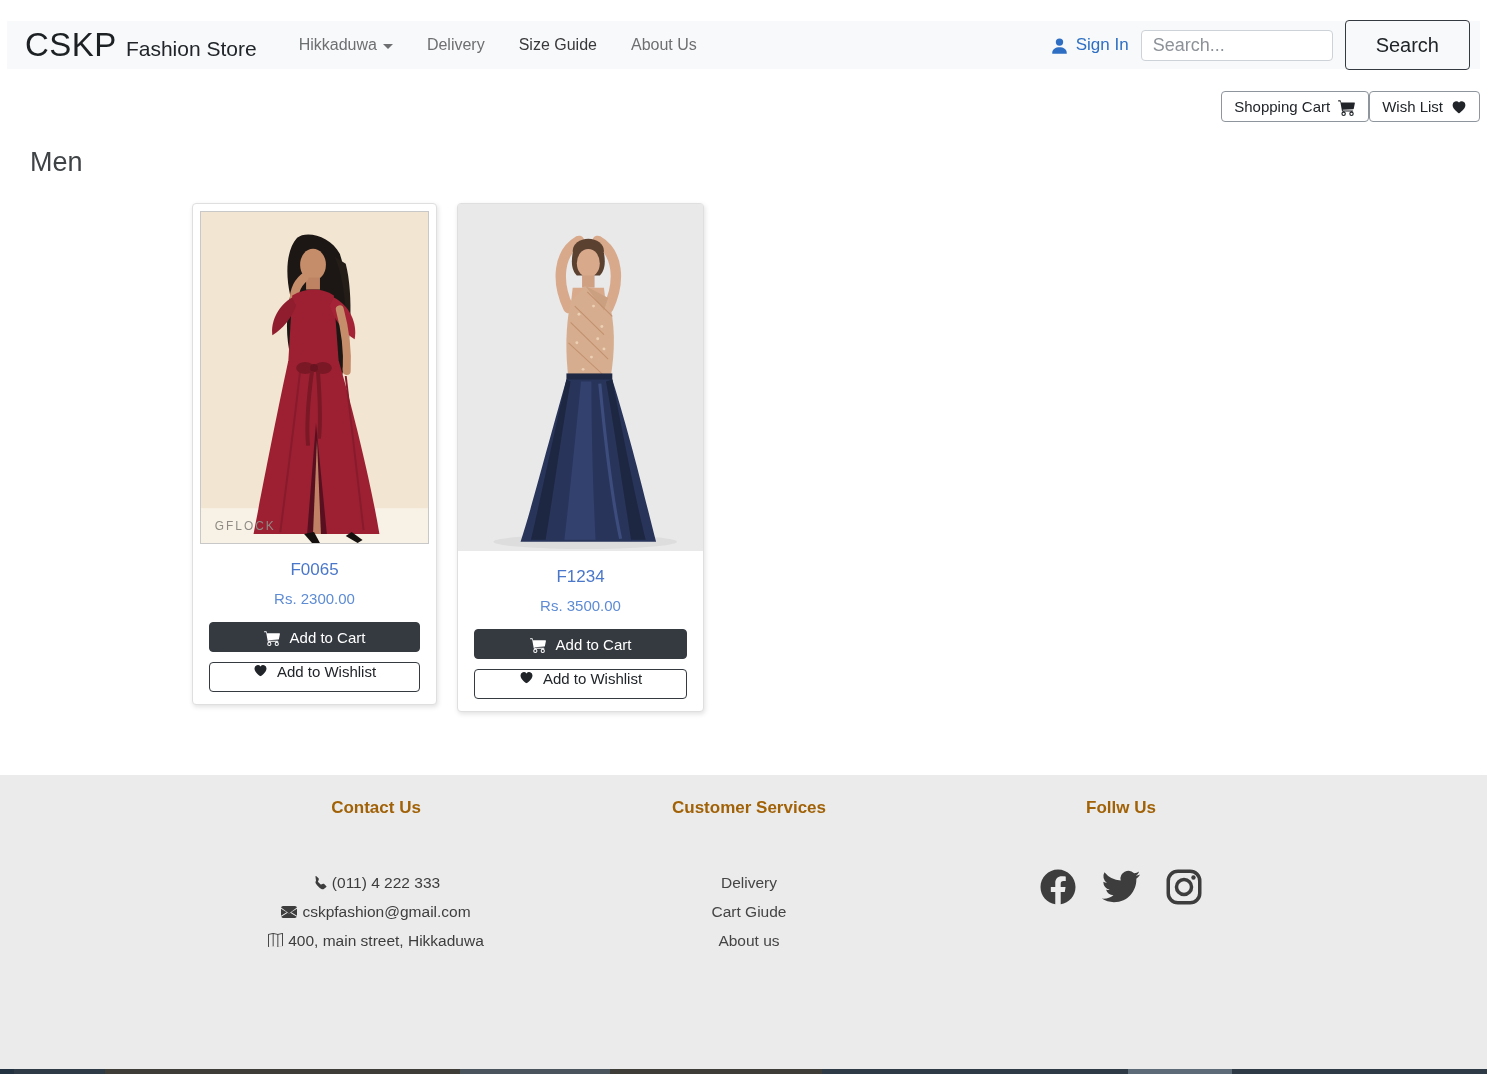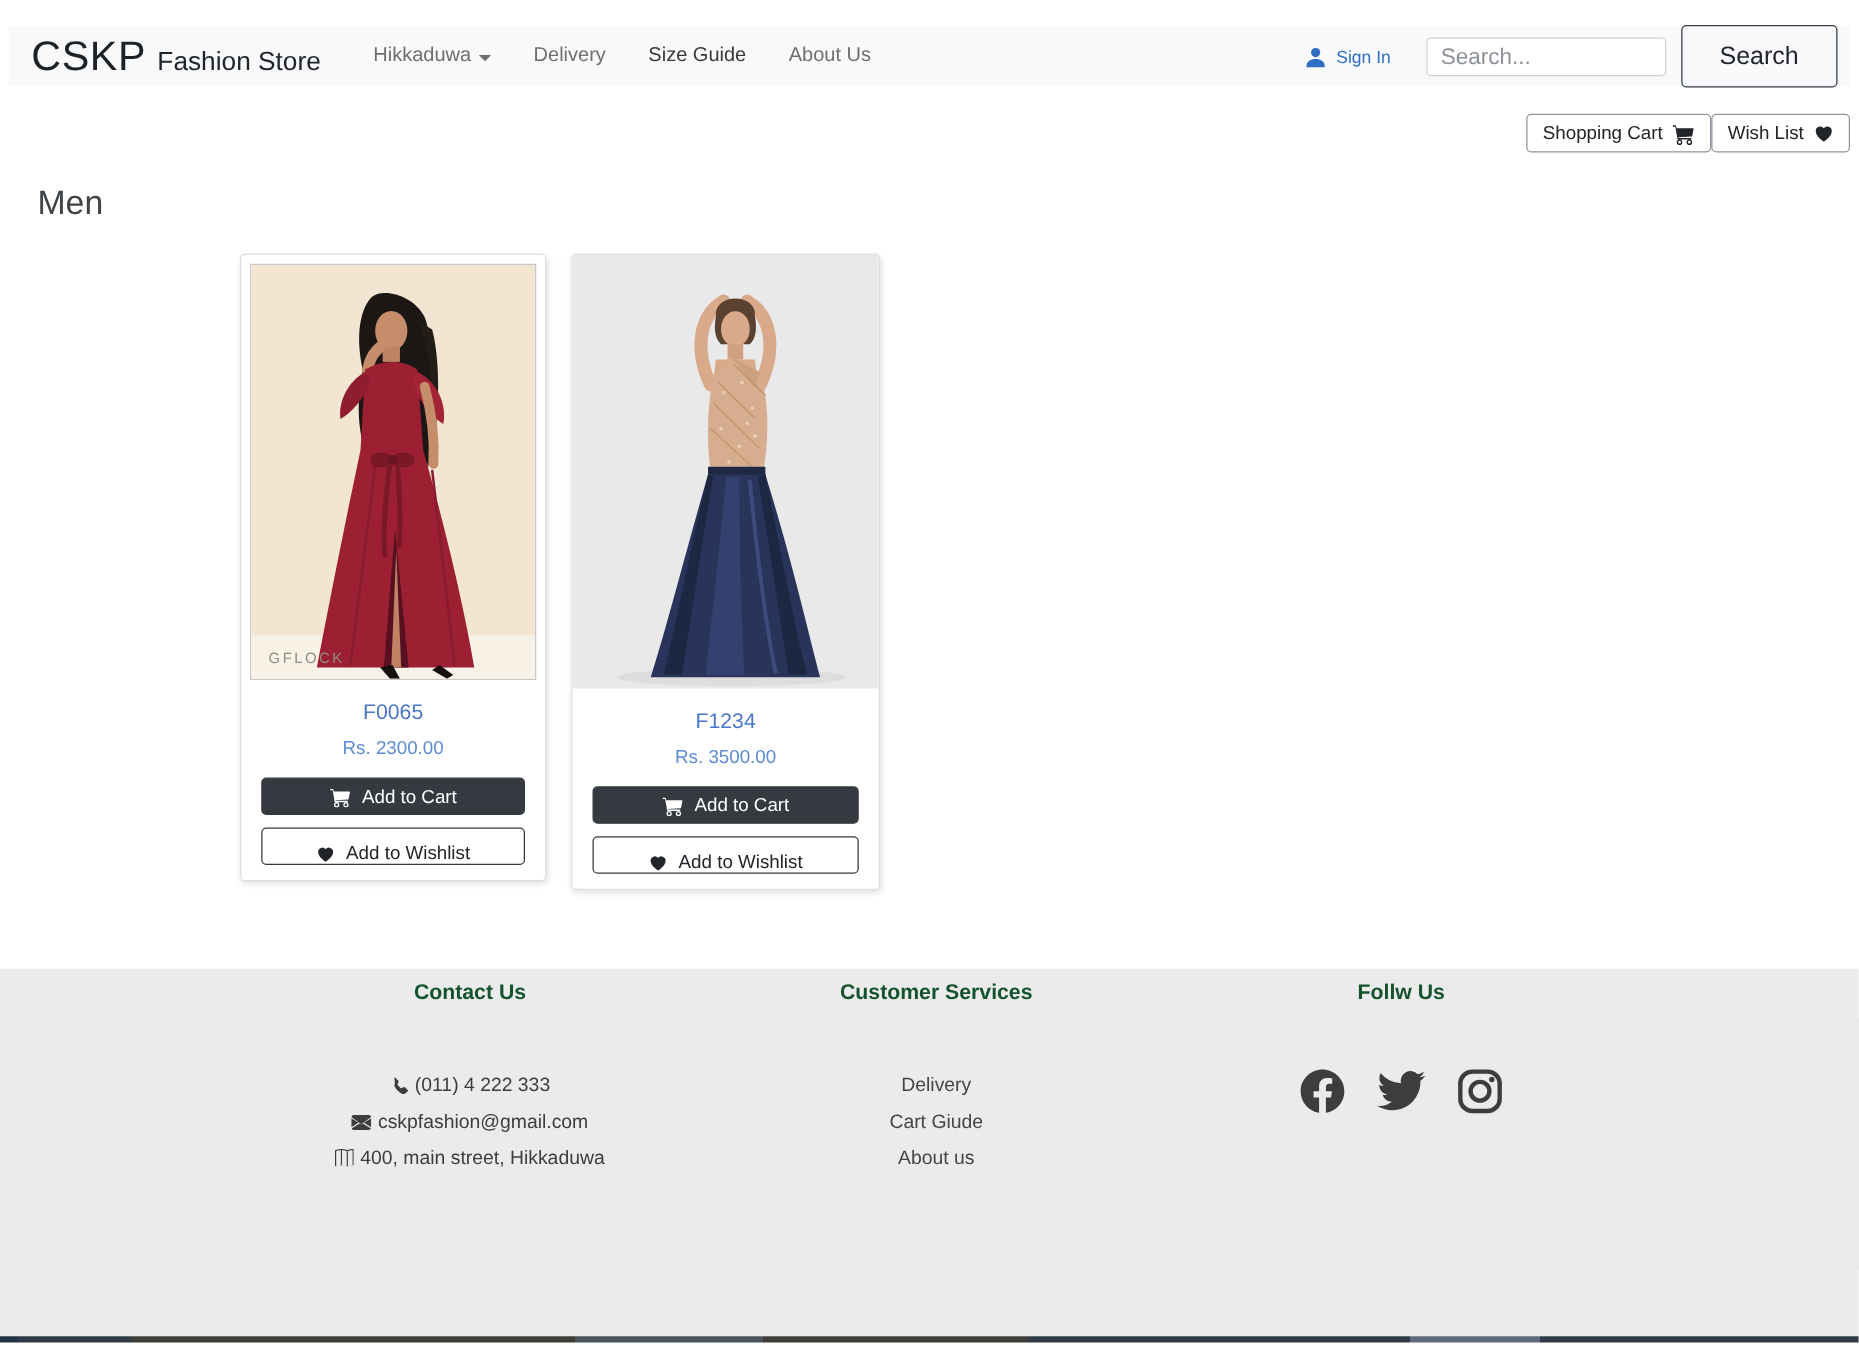--- a/index.html
+++ b/index.html
@@ -24,21 +24,21 @@
   .brand-sub  { font-size:21px; font-weight:400; color:#212529; }
   .nav-links { display:flex; align-items:center; gap:34px; margin-left:42px; }
   .nav-link { font-size:16px; color:#6d6f71; cursor:pointer; display:flex; align-items:center; gap:6px; }
   .nav-link.active { color:#39393b; }
   .caret {
     width:0; height:0; display:inline-block;
     border-left:5px solid transparent; border-right:5px solid transparent;
     border-top:5px solid #6d6f71; margin-top:2px;
   }
   .nav-right { margin-left:auto; display:flex; align-items:center; gap:12px; }
-  .signin { display:flex; align-items:center; gap:7px; color:#2e6fc4; font-size:14px; cursor:pointer; margin-right:16px; }
+  .signin { display:flex; align-items:center; gap:7px; color:#2e6fc4; font-size:17px; cursor:pointer; margin-right:0; }
   .search-input {
     width:192px; height:31px; border:1px solid #cdd2d8; border-radius:4px;
     padding:0 11px; font-size:18px; font-family:"Liberation Sans",sans-serif;
     color:#495057; background:#ffffff; outline:none;
   }
   .search-input::placeholder { color:#8d9298; }
   .search-btn {
     height:50px; padding:0 30px; background:transparent;
     border:1px solid #343a40; border-radius:4px;
     font-size:20px; color:#212529; font-family:"Liberation Sans",sans-serif; cursor:pointer;
@@ -71,31 +71,31 @@
   .product-price { text-align:center; margin-top:10px; font-size:15px; color:#5d8bd4; }
   .btn-cart {
     margin:15px 9px 0; height:30px; width:calc(100% - 18px);
     background:#343a40; color:#ffffff; border:1px solid #343a40; border-radius:4px;
     display:flex; align-items:center; justify-content:center; gap:9px;
     font-size:15px; font-family:"Liberation Sans",sans-serif; cursor:pointer;
   }
   .btn-wishlist {
     margin:10px 9px 0; height:30px; width:calc(100% - 18px);
     background:#ffffff; color:#212529; border:1px solid #343a40; border-radius:4px;
-    display:flex; align-items:flex-end; justify-content:center; gap:9px;
+    display:flex; align-items:flex-start; justify-content:center; gap:9px;
     font-size:15px; font-family:"Liberation Sans",sans-serif; cursor:pointer;
   }
 
   
   .footer { position:absolute; top:775px; left:0; width:1487px; height:294px; background:#ebebeb; }
   .f-col { position:absolute; top:0; width:360px; text-align:center; }
   .f-col-contact { left:196px; }
   .f-col-services { left:569px; }
   .f-col-follow { left:941px; }
-  .f-heading { padding-top:9px; font-size:17px; font-weight:700; color:#14532d; }
+  .f-heading { padding-top:23px; font-size:17px; font-weight:700; color:#a16207; }
   .f-list { margin-top:50px; }
   .f-item { font-size:15.5px; color:#3d3d3d; line-height:29px; display:flex; align-items:center; justify-content:center; gap:5px; }
   .f-link { font-size:15.5px; color:#454545; line-height:29px; cursor:pointer; }
   .socials { margin-top:48px; display:flex; justify-content:center; align-items:center; gap:20px; }
   .social-icon { cursor:pointer; display:inline-flex; }
   .copyright { position:absolute; top:222px; left:0; width:100%; text-align:center; font-size:17px; color:#4a4a4a; }
 
   
   .bottom-strip {
     position:absolute; top:1069px; left:0; width:1487px; height:5px;

